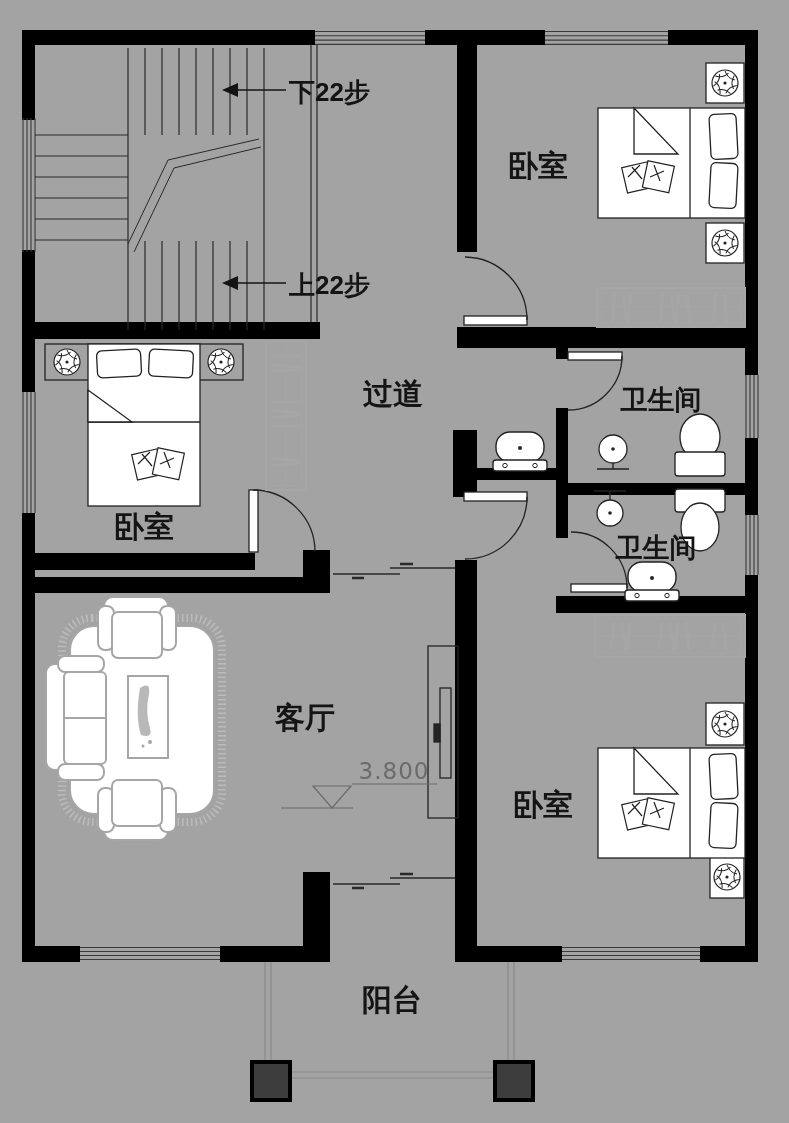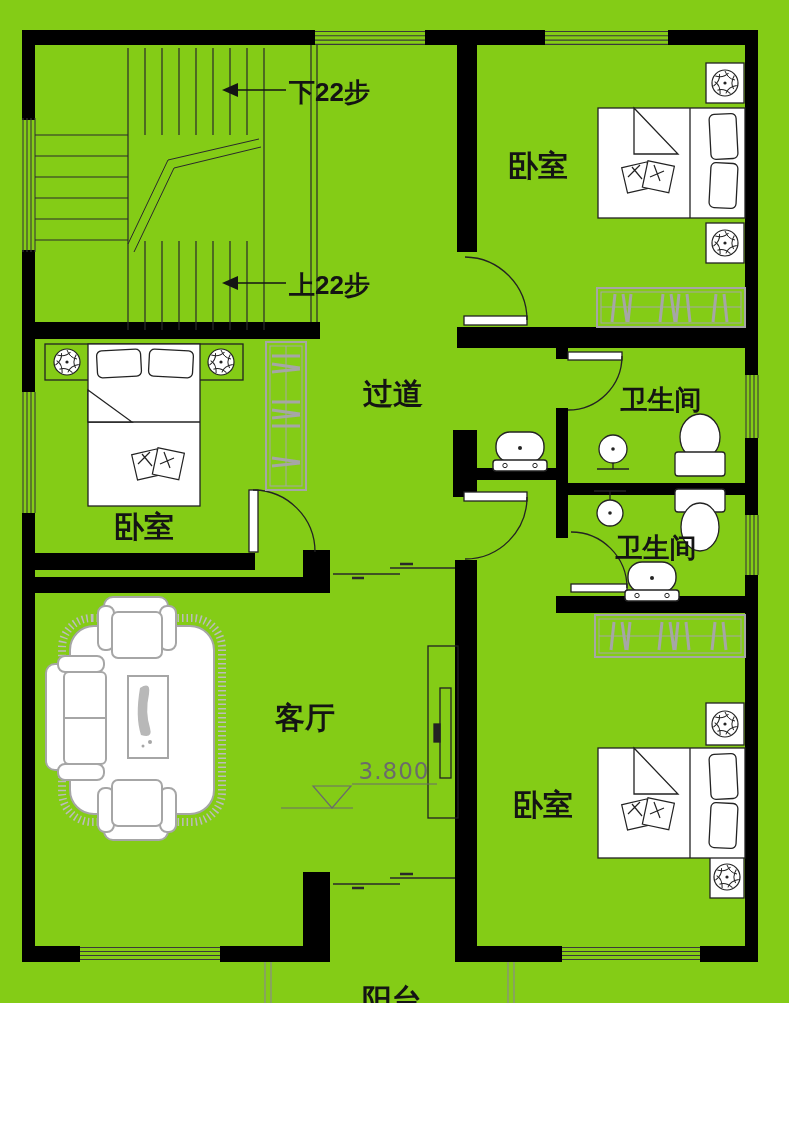--- a/index.html
+++ b/index.html
@@ -1,16 +1,16 @@
 <!DOCTYPE html>
 <html><head>
 <meta charset="utf-8">
 <style>
   html,body{margin:0;padding:0;background:#ffffff;}
-  .plan-wrap{position:relative;width:789px;height:1003px;background:#84cc16;overflow:hidden;}
+  .plan-wrap{position:relative;width:789px;height:1123px;background:#a3a3a3;overflow:hidden;}
   svg{display:block;}
   .lbl{font-family:"Liberation Sans","DejaVu Sans",sans-serif;font-weight:600;fill:#141414;}
   .lbl-room{font-size:30px;}
   .lbl-bath{font-size:27px;}
   .lbl-stair{font-size:26px;}
   .lbl-elev{font-family:"DejaVu Sans",sans-serif;font-weight:400;font-size:23px;fill:#6b6b6b;letter-spacing:1px;}
   .thin{stroke:#2a2a2a;stroke-width:1.2;fill:none;}
   .furn{stroke:#232323;stroke-width:1.3;fill:#ffffff;}
   .furn-n{stroke:#232323;stroke-width:1.3;fill:none;}
 </style>

